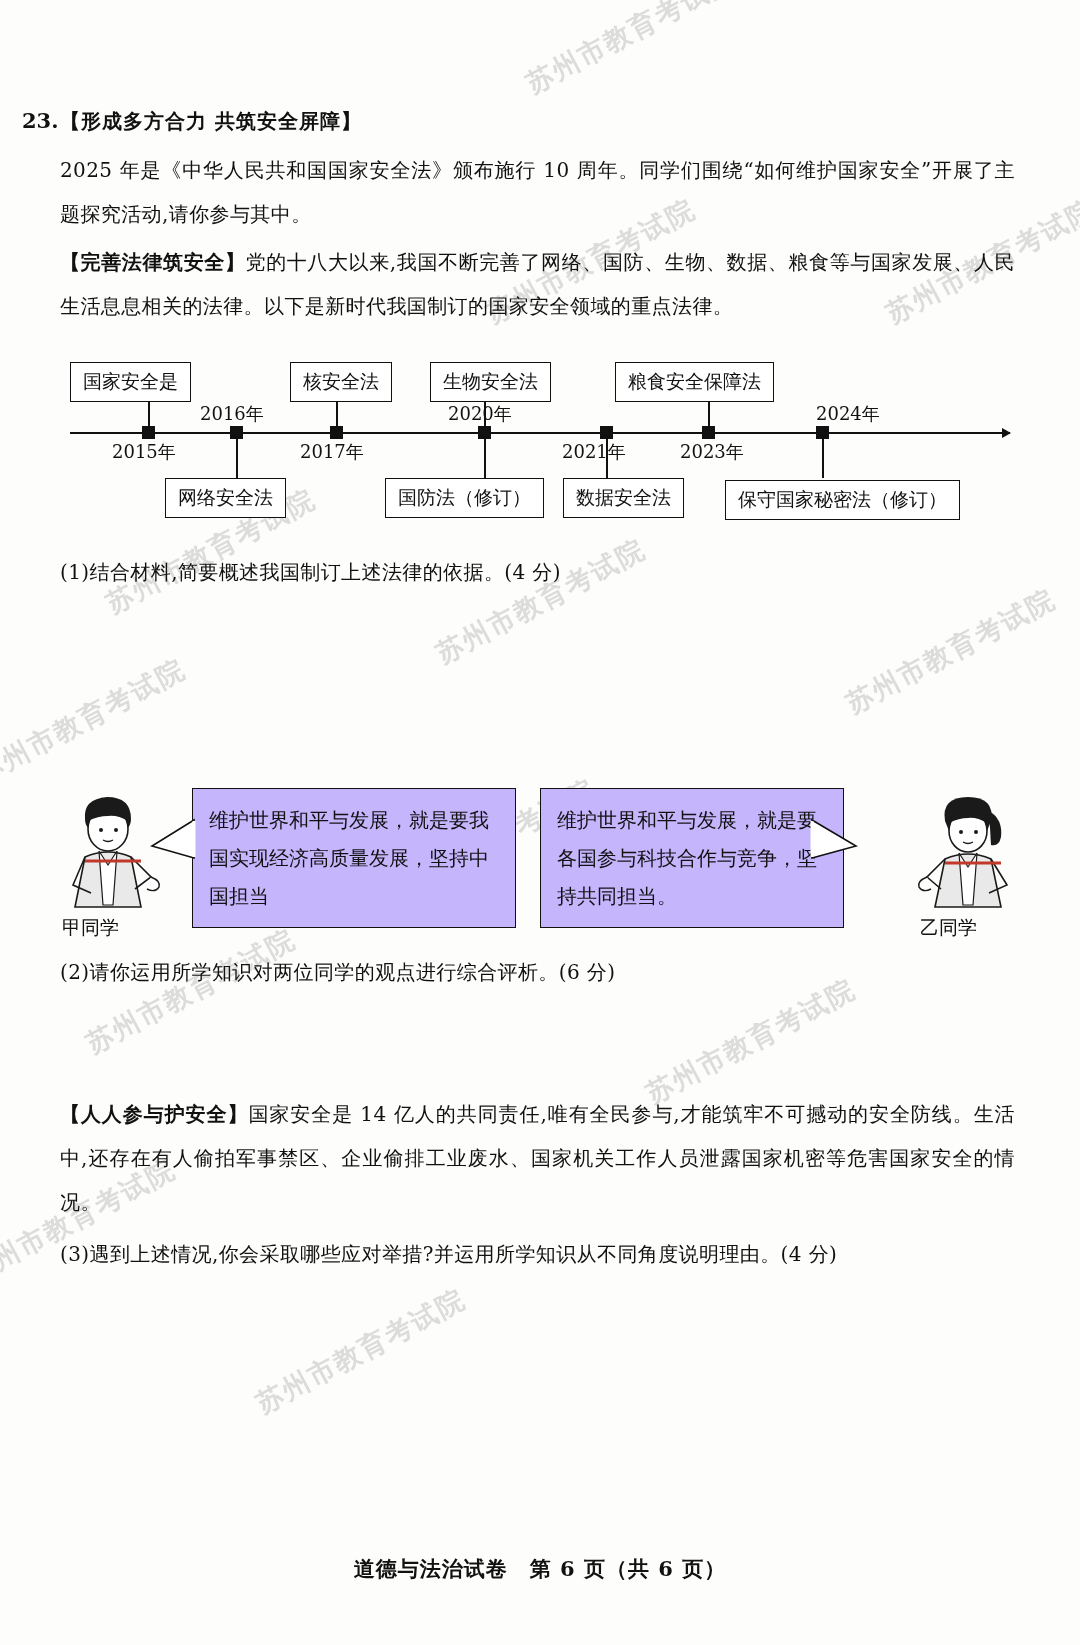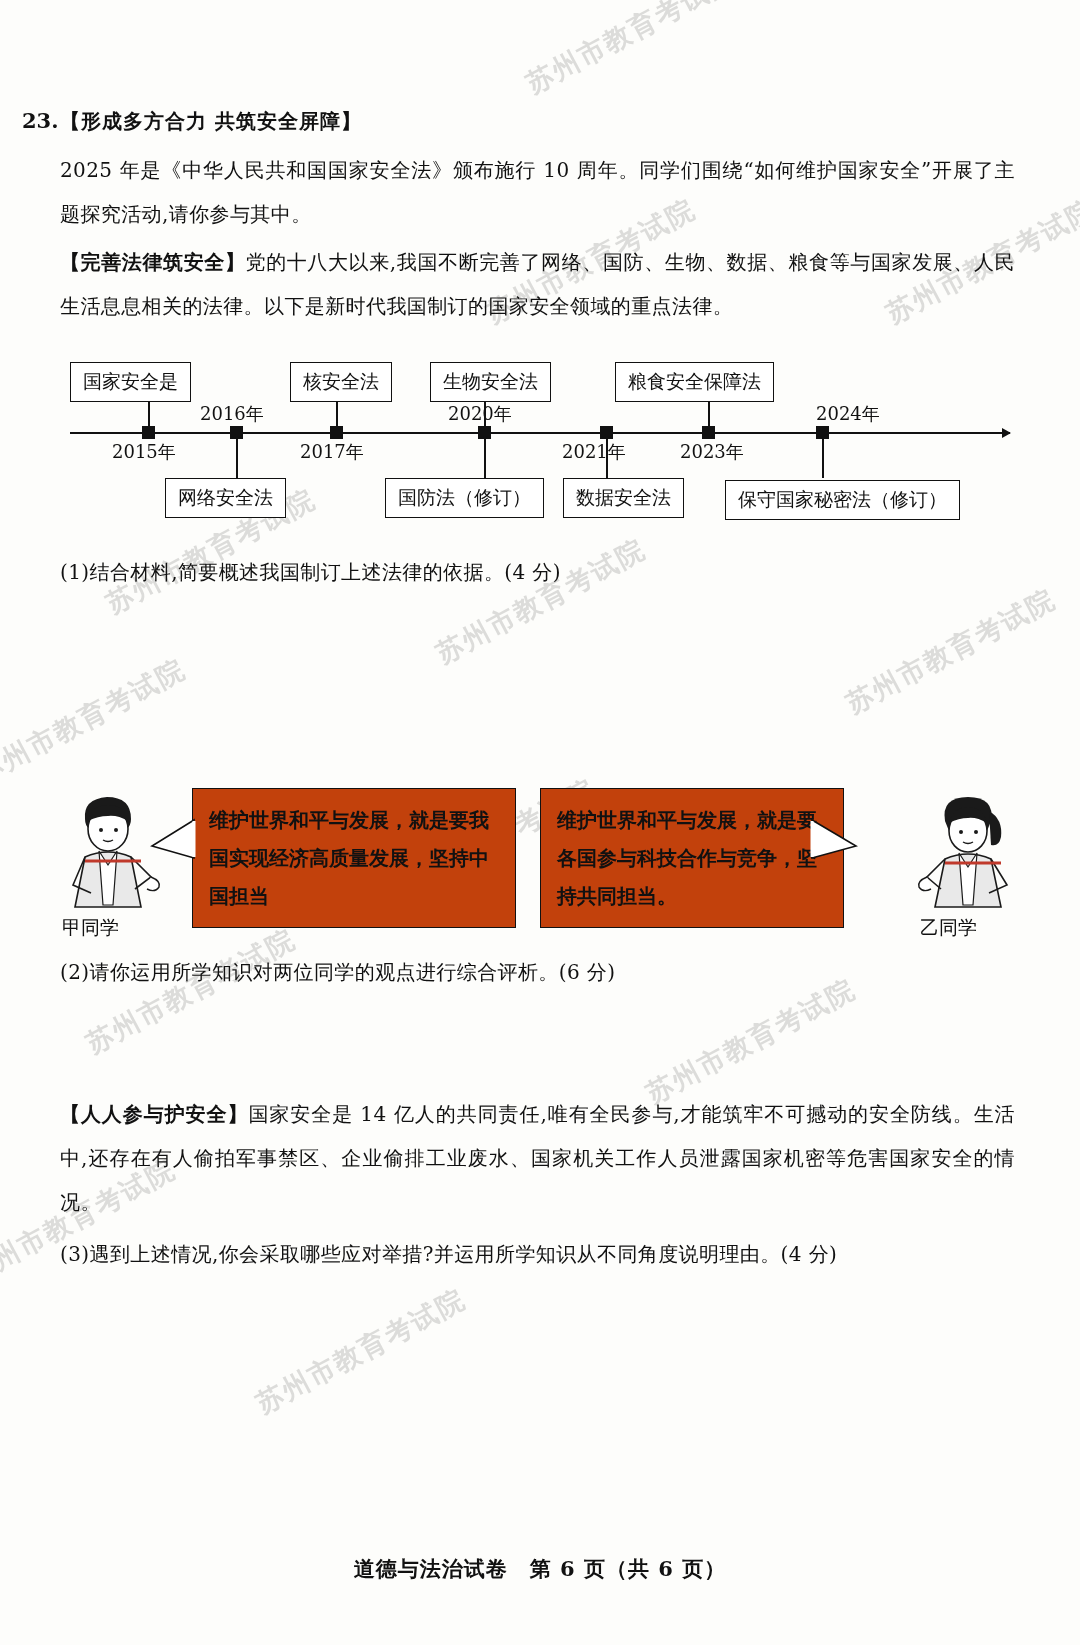--- a/index.html
+++ b/index.html
@@ -57,22 +57,22 @@
     position:absolute;border:1.6px solid #111;background:#fff;
     font-size:19px;padding:6px 12px;white-space:nowrap;text-align:center;
   }
   .tl-mark{position:absolute;width:13px;height:13px;background:#111;}
   .tl-year{position:absolute;font-size:18px;white-space:nowrap;}
   .tl-stem{position:absolute;width:1.6px;background:#111;}
 
   
   .fig{position:absolute;width:110px;height:130px;}
   .bubble{
-    position:absolute;border:1.6px solid #111;background:#c2410c;
-    font-size:20px;line-height:38px;padding:12px 16px;font-weight:bold;
+    position:absolute;border:1.6px solid #111;background:#c4b5fd;
+    font-size:20px;line-height:38px;padding:12px 16px;
   }
   .fig-label{position:absolute;font-size:19px;}
 
   .footer{
     position:absolute;left:0;top:1555px;width:1080px;text-align:center;
     font-size:21px;font-weight:bold;letter-spacing:1px;
   }
 </style>
 </head>
 <body>

